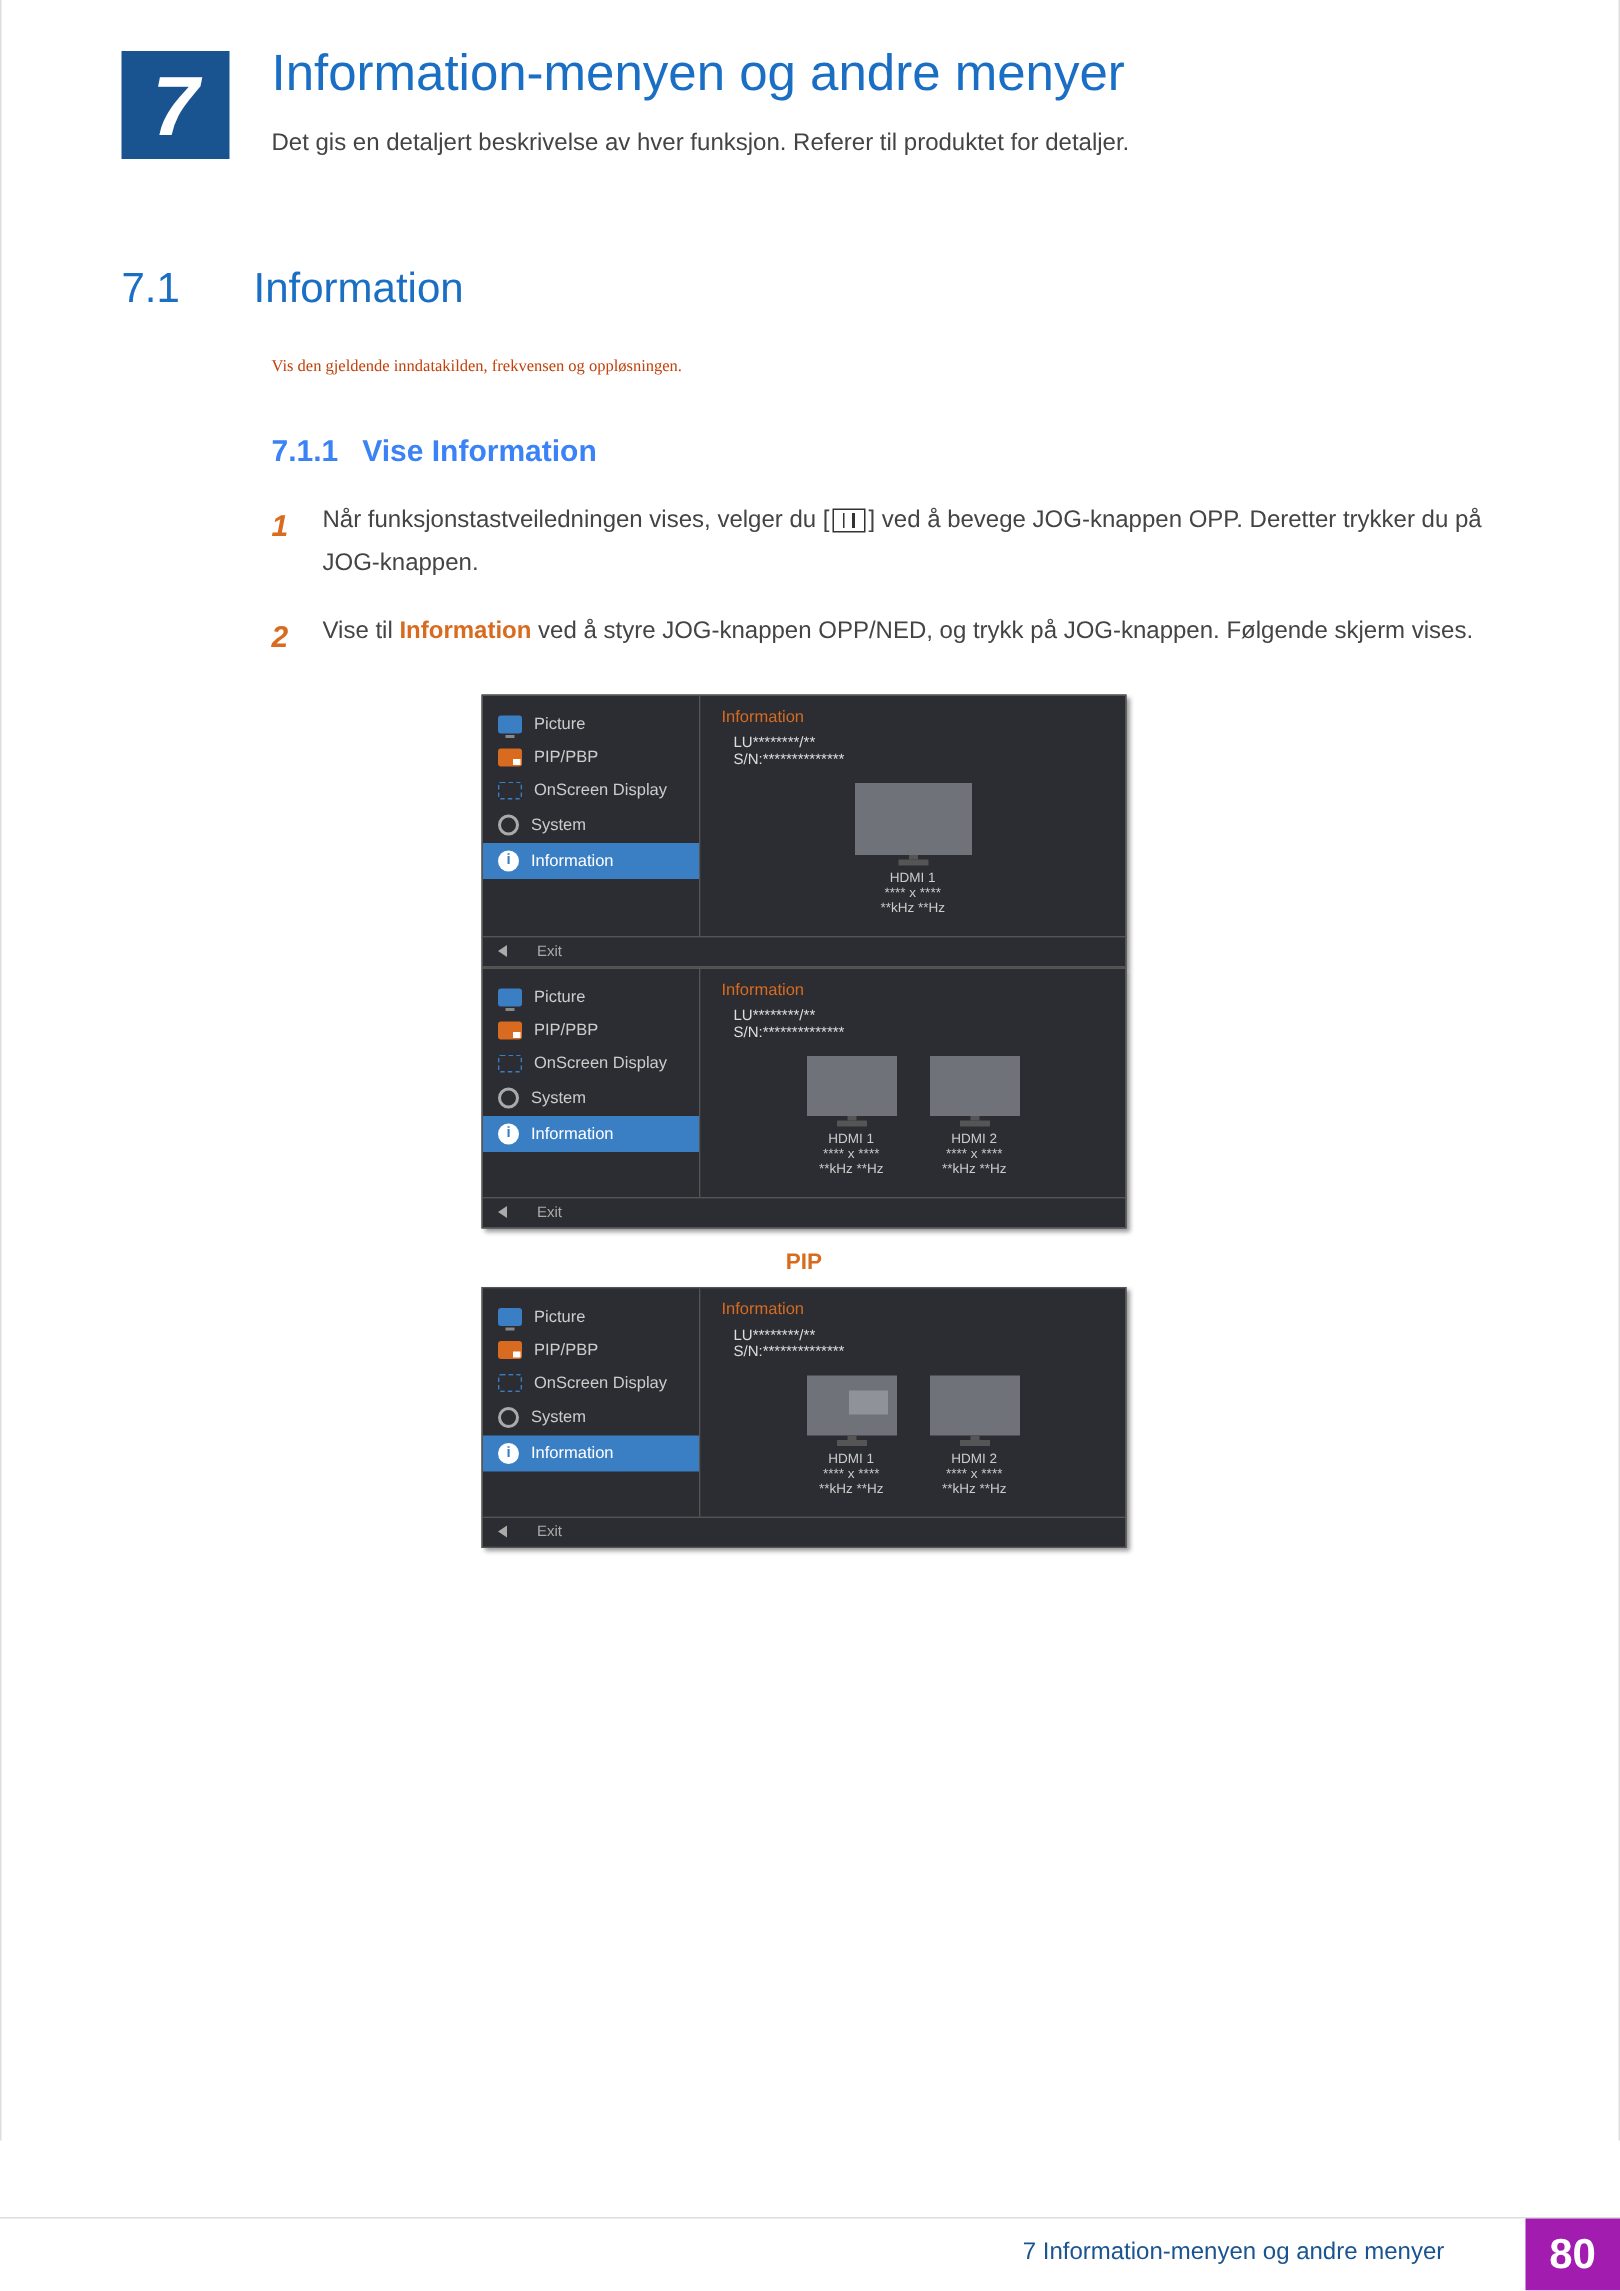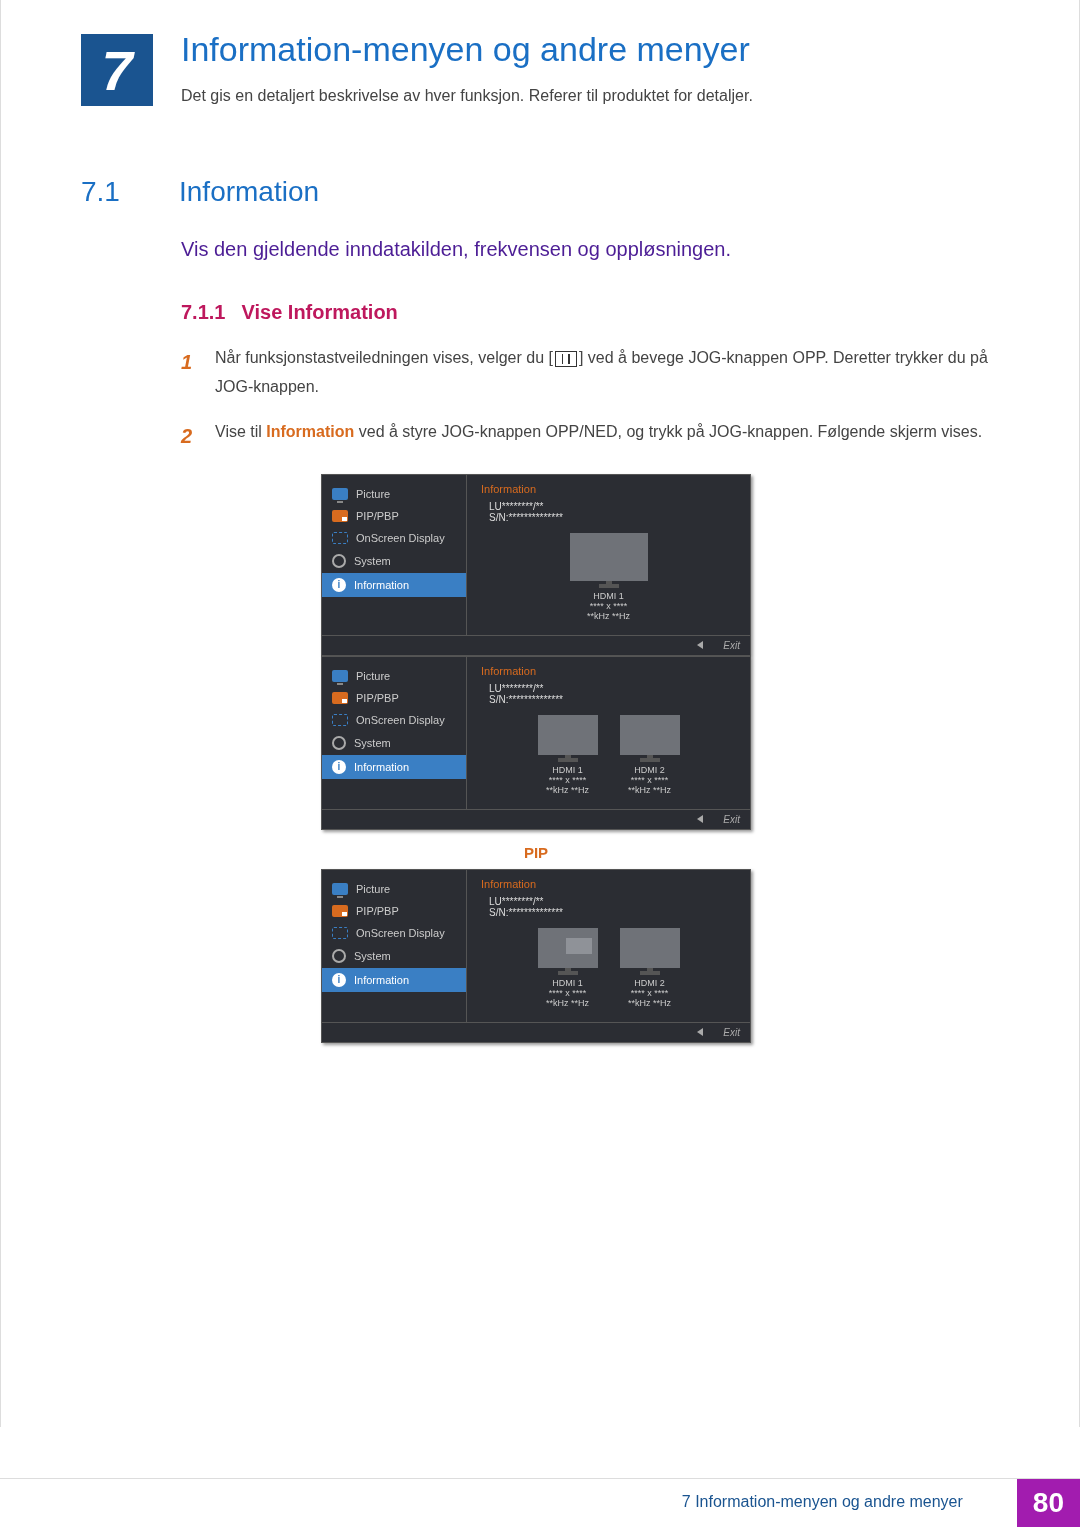--- a/index.html
+++ b/index.html
@@ -42,50 +42,51 @@
     font-size: 34px;
     font-weight: normal;
     margin-bottom: 18px;
   }
   .chapter-desc {
     font-size: 16px;
     color: #444;
   }
   .section {
     display: flex;
-    gap: 28px;
+    gap: 18px;
     margin-top: 70px;
   }
   .section-num {
     color: #1a6fc4;
     font-size: 28px;
     font-weight: normal;
     width: 70px;
   }
   .section-title {
     color: #1a6fc4;
     font-size: 28px;
     font-weight: normal;
   }
   .section-body {
     margin-left: 100px;
     margin-top: 30px;
   }
   .section-para {
-    font-size: 20px;
-    color: #4c1d95;
+    font-size: 11px;
+    color: #c2410c;
+    font-family: Liberation Serif, serif;
   }
   .subsection-head {
     display: flex;
     gap: 16px;
     margin-top: 40px;
     margin-left: 100px;
   }
   .subsection-num, .subsection-title {
-    color: #be185d;
+    color: #3b82f6;
     font-size: 20px;
     font-weight: bold;
   }
   .steps {
     margin-left: 100px;
     margin-top: 20px;
   }
   .step {
     display: flex;
     gap: 16px;
@@ -187,24 +188,23 @@
   }
   .mon::before {
     content: ""; position: absolute; bottom: -3px; left: 50%; transform: translateX(-50%);
     width: 6px; height: 3px; background: #555;
   }
   .mon .pip-in {
     position: absolute; right: 6px; top: 10px; width: 26px; height: 16px; background: #8f9298;
   }
   .mon-label { margin-top: 10px; }
   .osd-footer {
-    display: flex; justify-content: flex-end; align-items: center;
+    display: flex; justify-content: flex-start; align-items: center;
     padding: 4px 10px; gap: 20px; font-size: 10px; color: #aaa;
     background: #2b2d33;
-    font-style: italic;
   }
   .tri-left {
     width: 0; height: 0; border-top: 4px solid transparent; border-bottom: 4px solid transparent;
     border-right: 6px solid #aaa;
   }
 
   .footer-bar {
     position: absolute;
     bottom: 0; left: 0; right: 0;
     display: flex; justify-content: flex-end; align-items: stretch;

